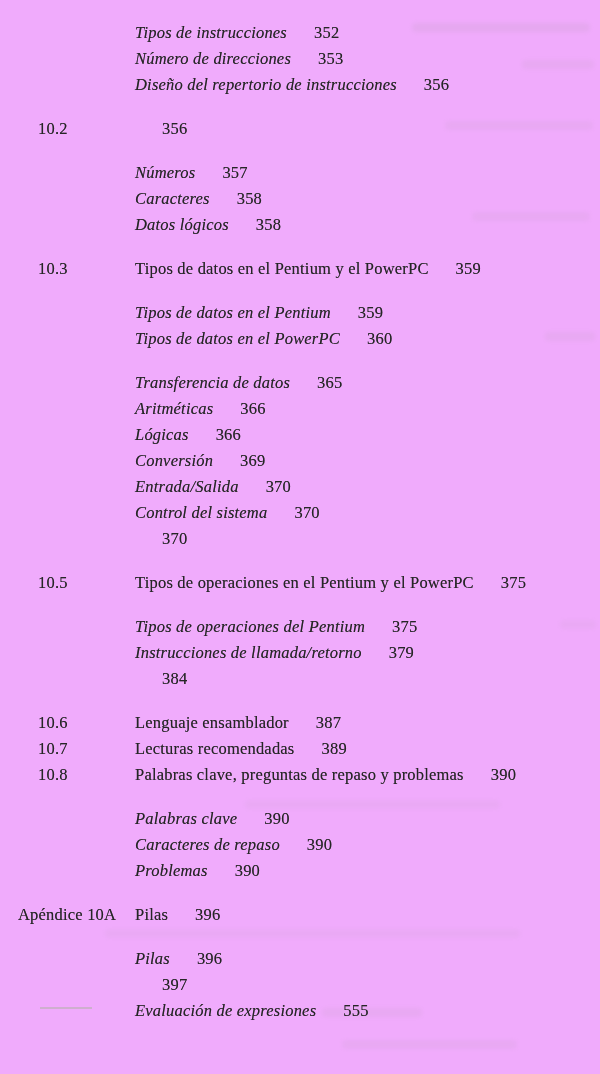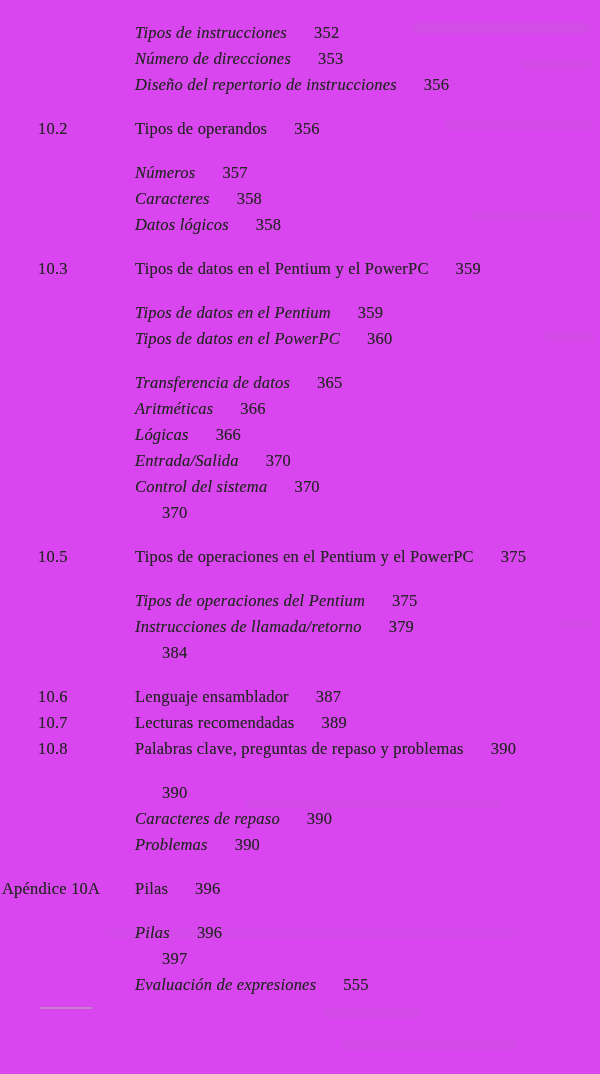--- a/index.html
+++ b/index.html
@@ -5,21 +5,21 @@
   html, body {
     margin: 0;
     padding: 0;
     background: #e8e8e6;
   }
   .page {
     position: relative;
     width: 600px;
     height: 1074px;
     margin: 0 auto;
-    background: #d946ef;
+    background: #f0abfc;
     overflow: hidden;
     font-family: "Liberation Serif", "DejaVu Serif", serif;
     color: #262626;
   }
   .toc {
     position: absolute;
     top: 20px;
     left: 0;
     right: 0;
   }
@@ -35,21 +35,21 @@
     white-space: nowrap;
     letter-spacing: 0.2px;
     text-shadow: 0 0 0.5px rgba(45,45,45,0.55);
   }
   .toc-row .num {
     flex: 0 0 135px;
     box-sizing: border-box;
     padding-left: 38px;
   }
   .toc-row.appendix .num {
-    padding-left: 2px;
+    padding-left: 18px;
   }
   .toc-row .title {
     flex: 0 0 auto;
   }
   .toc-row.sub .title {
     font-style: italic;
   }
   .toc-row .pg {
     margin-left: 27px;
   }
@@ -115,21 +115,20 @@
         </div>
         <div class="toc-row sub">
           <span class="num"></span>
           <span class="title">Diseño del repertorio de instrucciones</span>
           <span class="pg">356</span>
         </div>
       </div>
       <div class="toc-group">
         <div class="toc-row sec">
           <span class="num">10.2</span>
-          <span class="title">Tipos de operandos</span>
           <span class="pg">356</span>
         </div>
       </div>
       <div class="toc-group">
         <div class="toc-row sub">
           <span class="num"></span>
           <span class="title">Números</span>
           <span class="pg">357</span>
         </div>
         <div class="toc-row sub">
@@ -173,20 +172,25 @@
           <span class="title">Aritméticas</span>
           <span class="pg">366</span>
         </div>
         <div class="toc-row sub">
           <span class="num"></span>
           <span class="title">Lógicas</span>
           <span class="pg">366</span>
         </div>
         <div class="toc-row sub">
           <span class="num"></span>
+          <span class="title">Conversión</span>
+          <span class="pg">369</span>
+        </div>
+        <div class="toc-row sub">
+          <span class="num"></span>
           <span class="title">Entrada/Salida</span>
           <span class="pg">370</span>
         </div>
         <div class="toc-row sub">
           <span class="num"></span>
           <span class="title">Control del sistema</span>
           <span class="pg">370</span>
         </div>
         <div class="toc-row sub">
           <span class="num"></span>
@@ -229,20 +233,21 @@
         </div>
         <div class="toc-row sec">
           <span class="num">10.8</span>
           <span class="title">Palabras clave, preguntas de repaso y problemas</span>
           <span class="pg">390</span>
         </div>
       </div>
       <div class="toc-group">
         <div class="toc-row sub">
           <span class="num"></span>
+          <span class="title">Palabras clave</span>
           <span class="pg">390</span>
         </div>
         <div class="toc-row sub">
           <span class="num"></span>
           <span class="title">Caracteres de repaso</span>
           <span class="pg">390</span>
         </div>
         <div class="toc-row sub">
           <span class="num"></span>
           <span class="title">Problemas</span>

